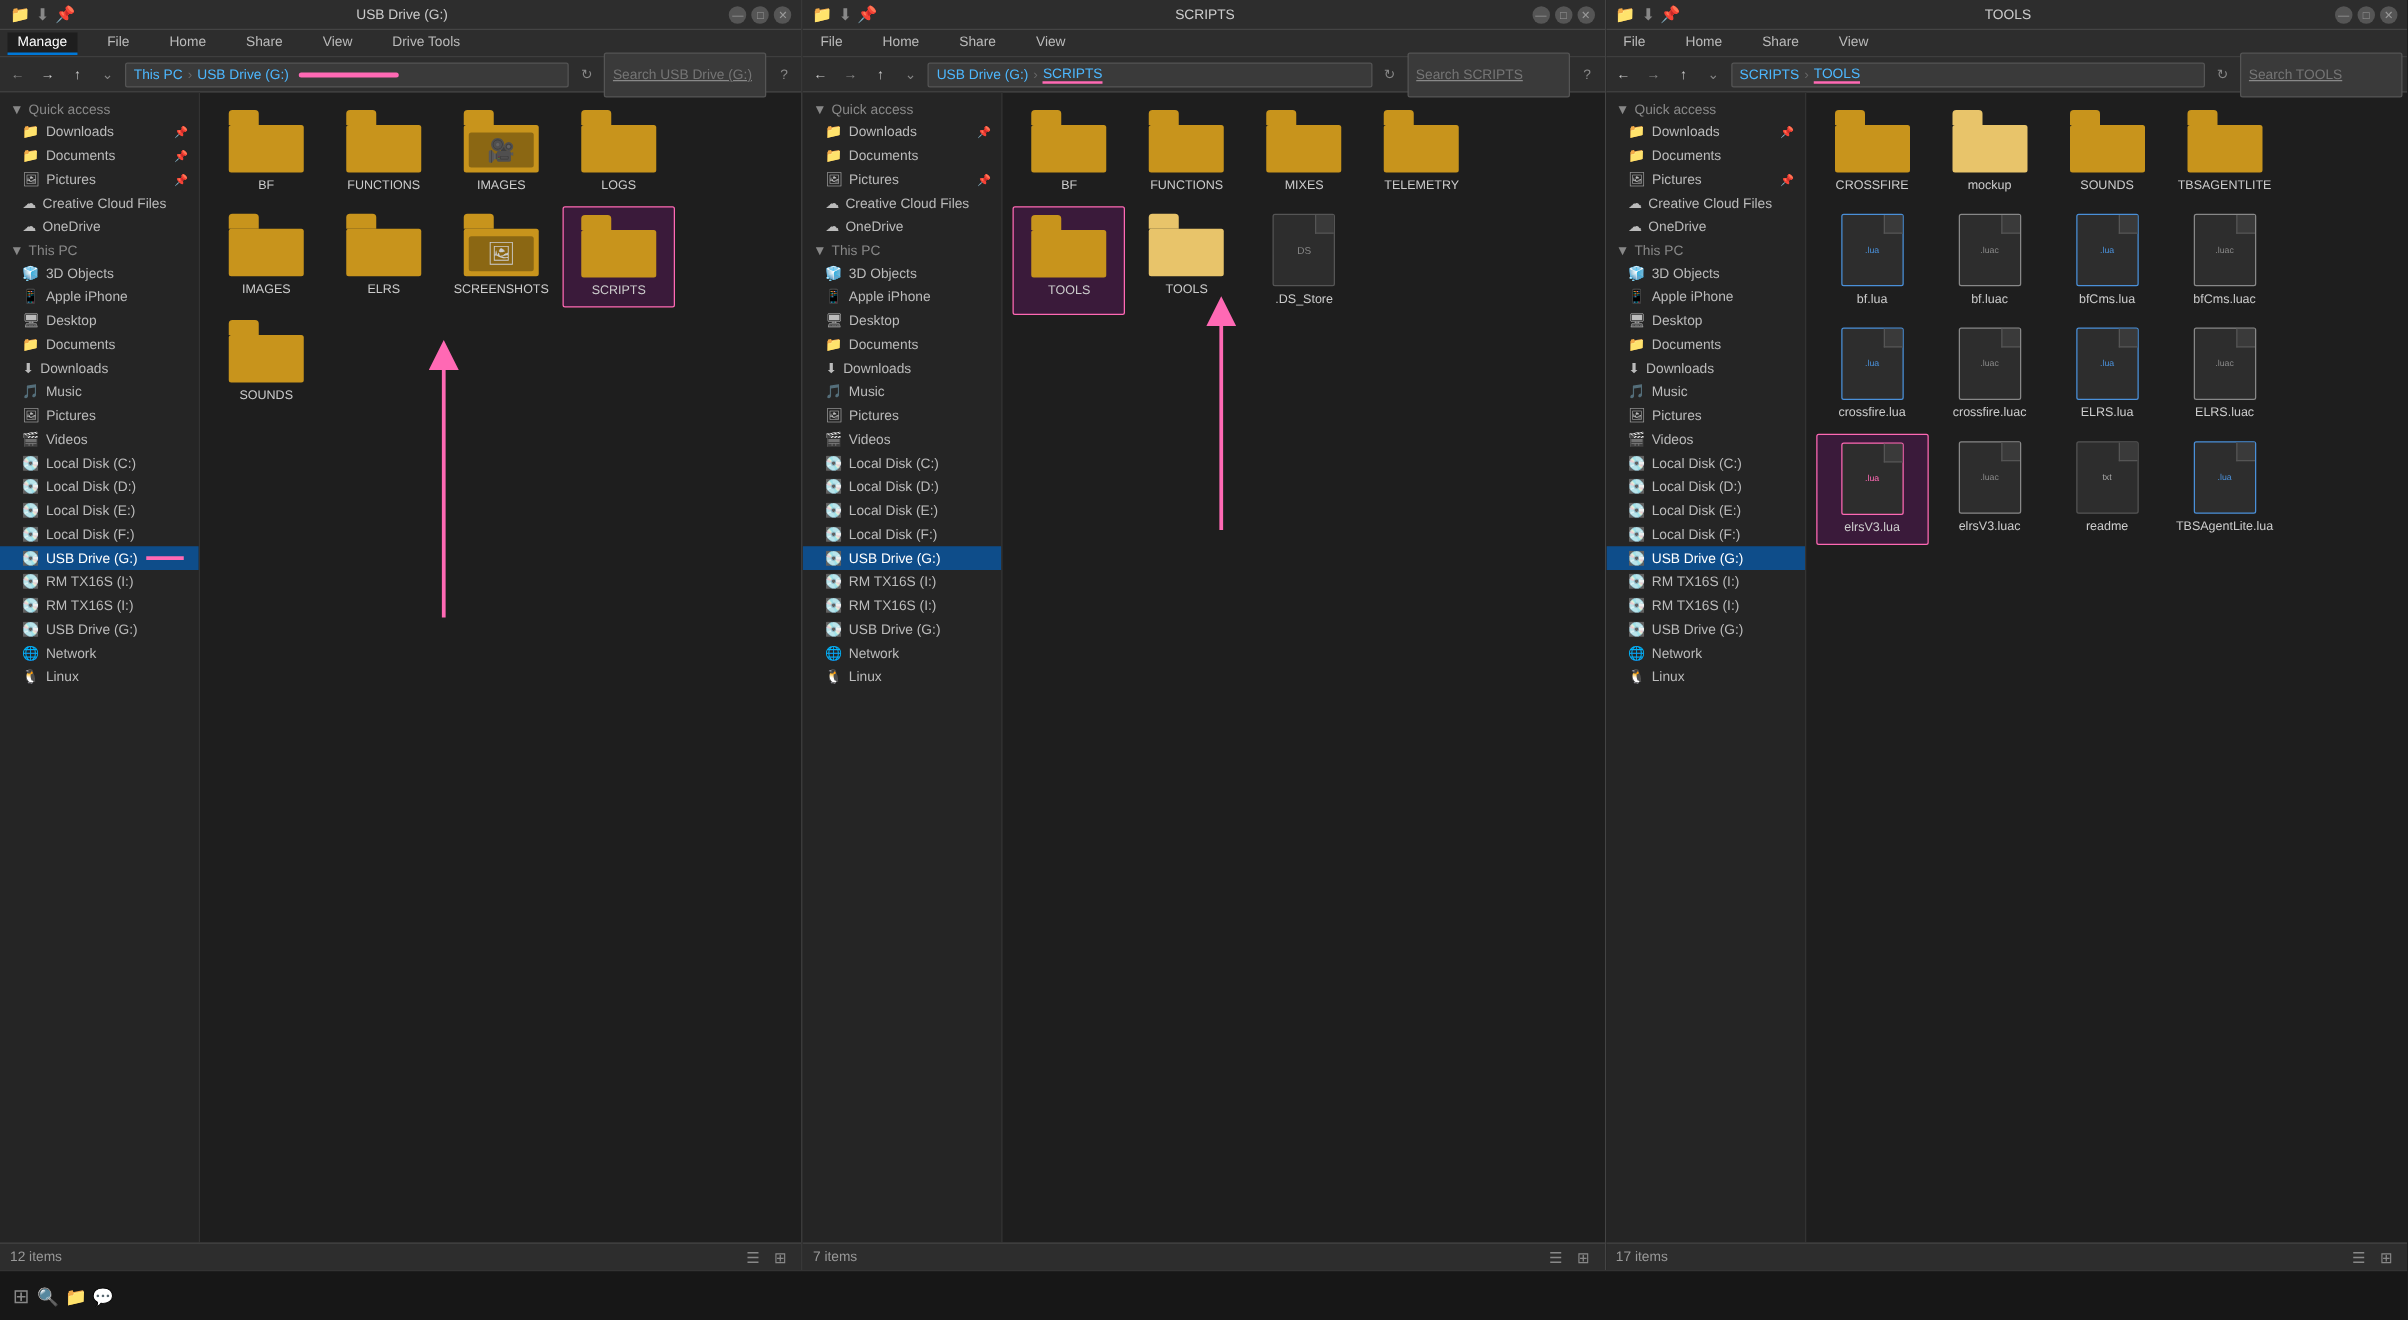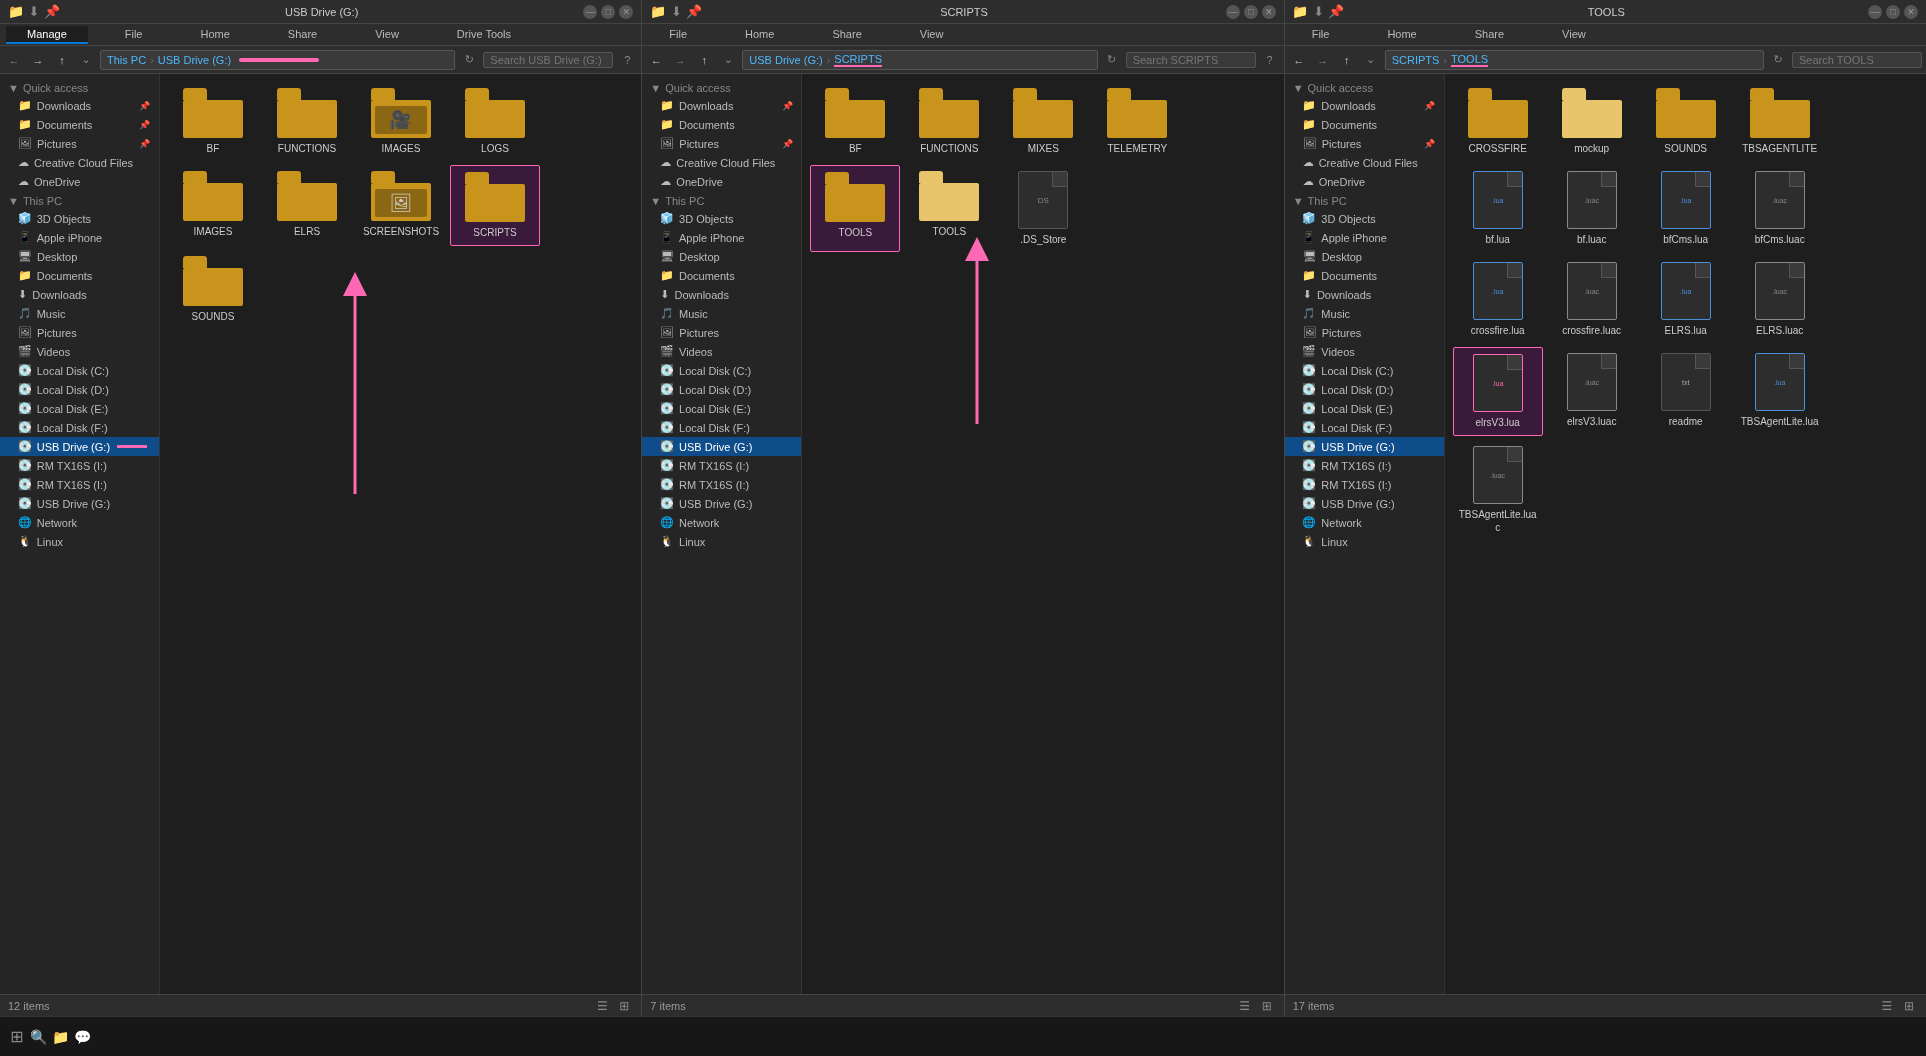--- a/index.html
+++ b/index.html
@@ -56,21 +56,21 @@
       background: #2d2d2d;
       display: flex;
       align-items: center;
       padding: 0 6px;
       gap: 16px;
       border-bottom: 1px solid #444;
       font-size: 11px;
       color: #bbb;
     }
     .ribbon-tab {
-      padding: 2px 21px;
+      padding: 2px 8px;
       cursor: pointer;
       border-bottom: 2px solid transparent;
     }
     .ribbon-tab.active {
       background: #1e1e1e;
       border-bottom: 2px solid #0078d7;
       color: white;
     }
 
     
@@ -91,27 +91,28 @@
       color: #888;
       cursor: pointer;
       display: flex;
       align-items: center;
       justify-content: center;
       font-size: 11px;
     }
     .nav-btn.active { color: #ccc; }
     .search-input {
       width: 130px;
-      height: 16px;
+      height: 36px;
       background: #3a3a3a;
       border: 1px solid #555;
       color: #888;
       padding: 0 6px;
       font-size: 11px;
       border-radius: 2px;
+      text-decoration: underline;
     }
     .address-bar-breadcrumb {
       flex: 1;
       height: 20px;
       background: #3a3a3a;
       border: 1px solid #555;
       color: #ccc;
       padding: 0 6px;
       font-size: 11px;
       display: flex;
@@ -1089,26 +1090,20 @@
             </div>
             <span class="file-name">readme</span>
           </div>
 
           <div class="file-item">
             <div class="doc-icon lua-file">
               <span style="font-size:7px;color:#4a90d9;z-index:1;">.lua</span>
             </div>
             <span class="file-name">TBSAgentLite.lua</span>
           </div>
-          <div class="file-item">
-            <div class="doc-icon luac-file">
-              <span style="font-size:7px;color:#888;z-index:1;">.luac</span>
-            </div>
-            <span class="file-name">TBSAgentLite.luac</span>
-          </div>
         </div>
       </div>
     </div>
 
     <div class="status-bar">
       <span>17 items</span>
       <div class="status-spacer"></div>
       <div class="status-icons">
         <span class="status-icon-btn">☰</span>
         <span class="status-icon-btn">⊞</span>

